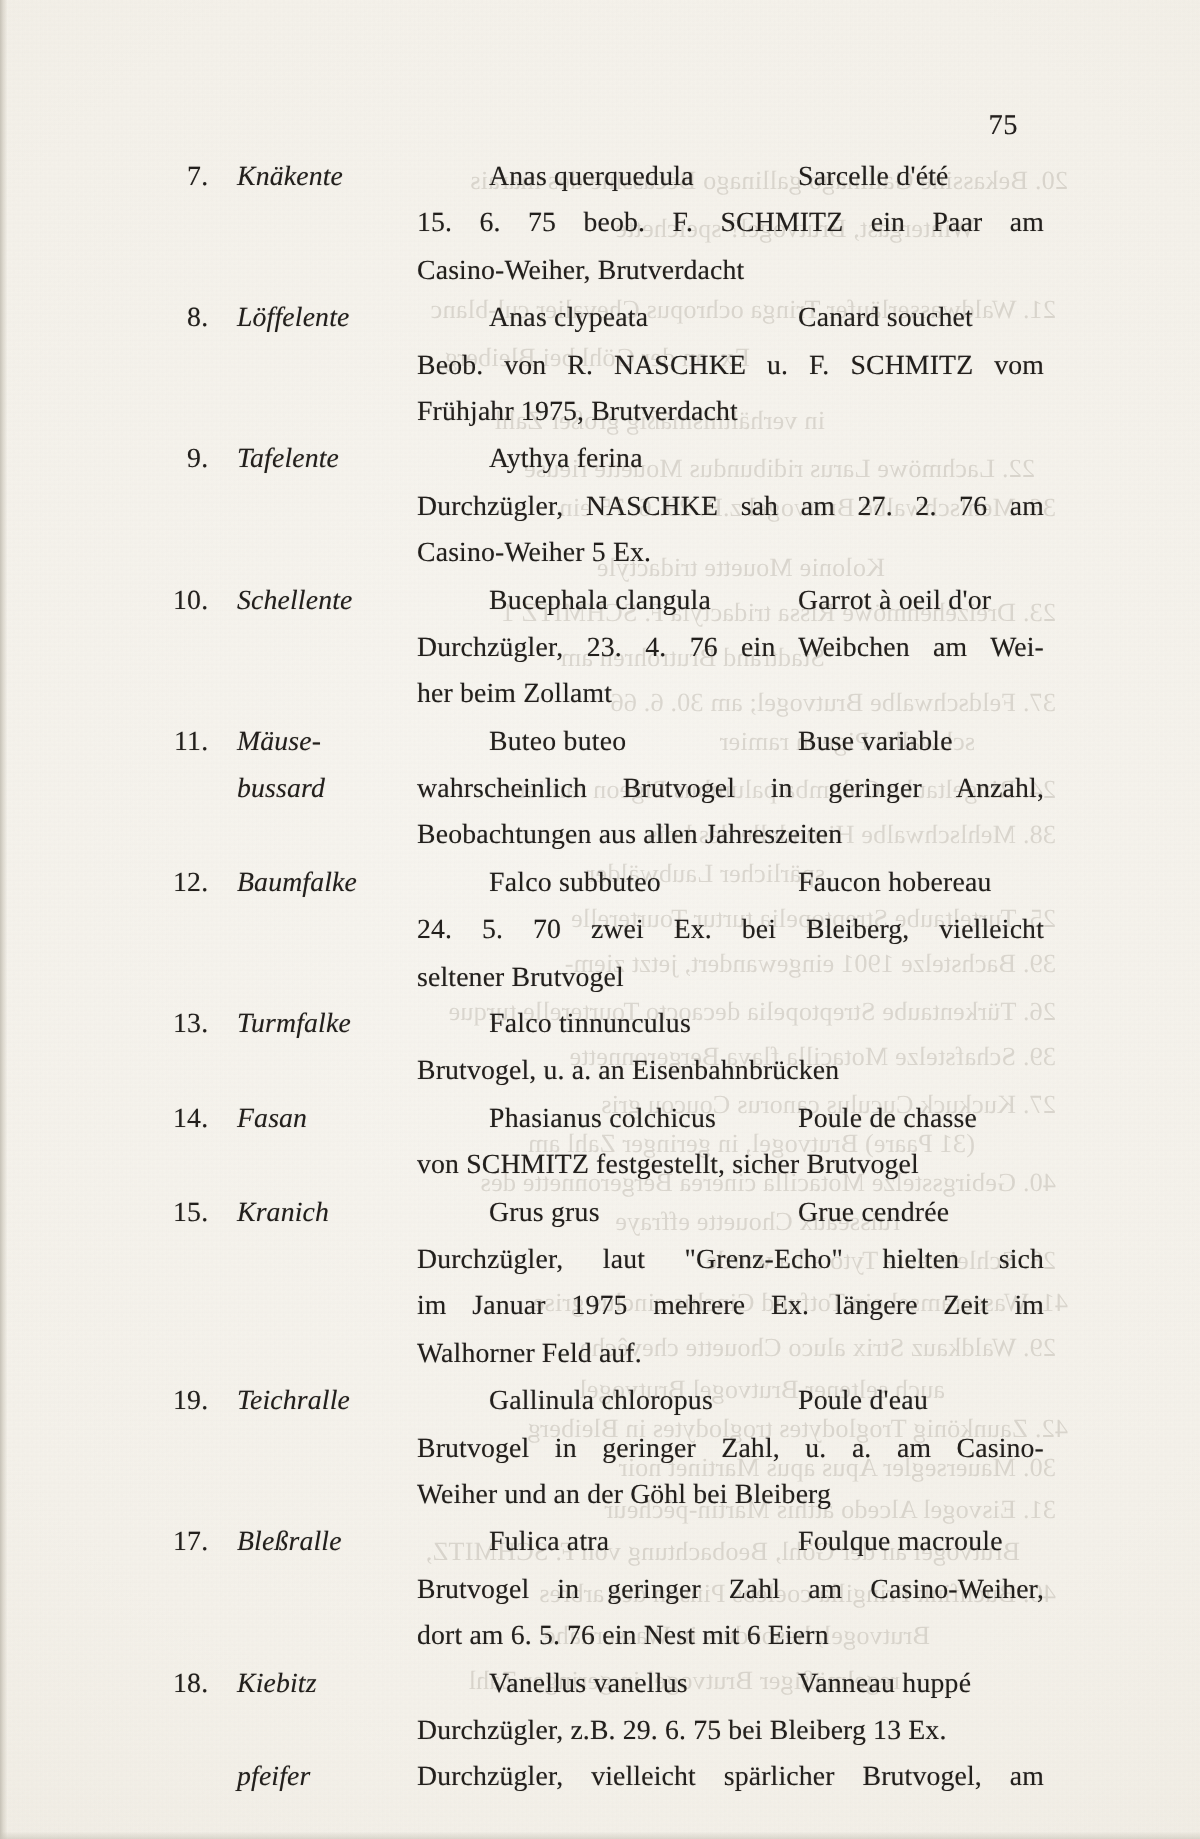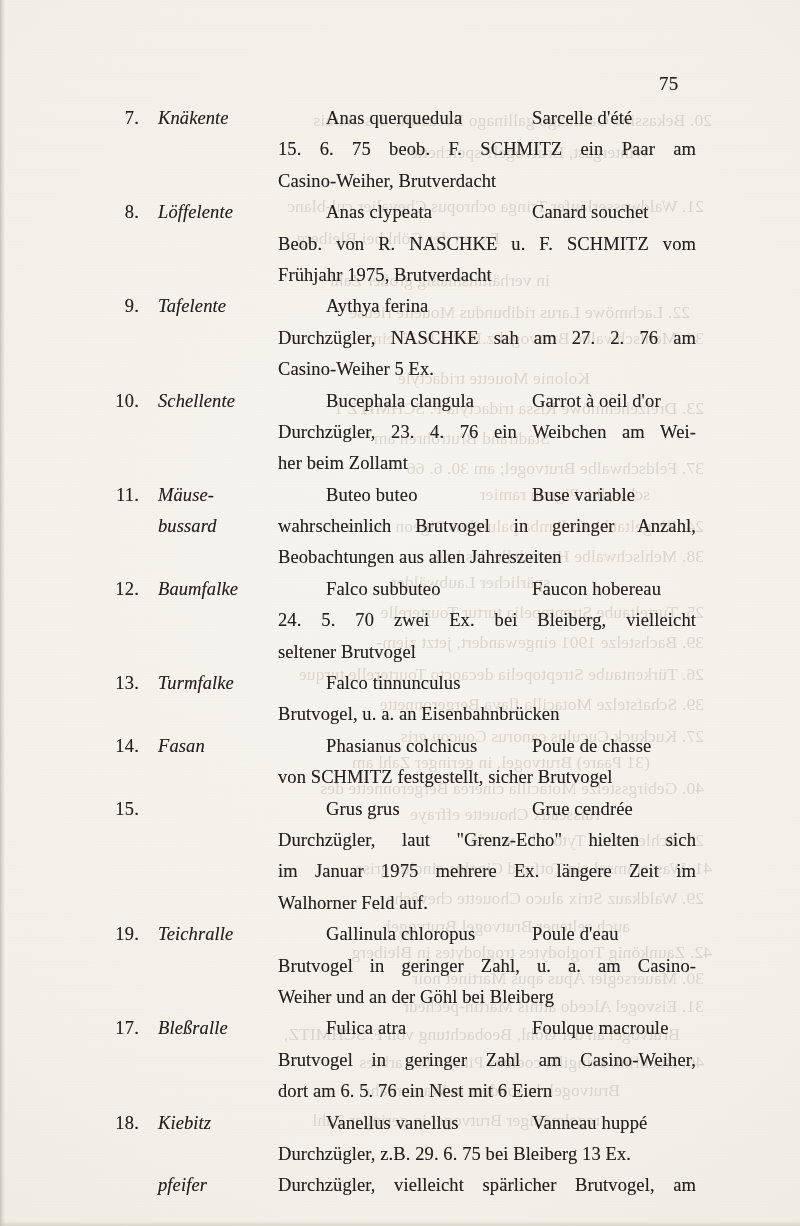--- a/index.html
+++ b/index.html
@@ -303,20 +303,21 @@
             <span class="lat">Phasianus colchicus</span>
             <span class="fr">Poule de chasse</span>
           </div>
           <div class="row">
             <span class="note">von SCHMITZ festgestellt, sicher Brutvogel</span>
           </div>
         </div>
         <div class="entry">
           <div class="row">
             <span class="num">15.</span>
+            <span class="de">Kranich</span>
             <span class="lat">Grus grus</span>
             <span class="fr">Grue cendrée</span>
           </div>
           <div class="row">
             <span class="note j">Durchzügler, laut "Grenz-Echo" hielten sich</span>
           </div>
           <div class="row">
             <span class="note j">im Januar 1975 mehrere Ex. längere Zeit im</span>
           </div>
           <div class="row">

